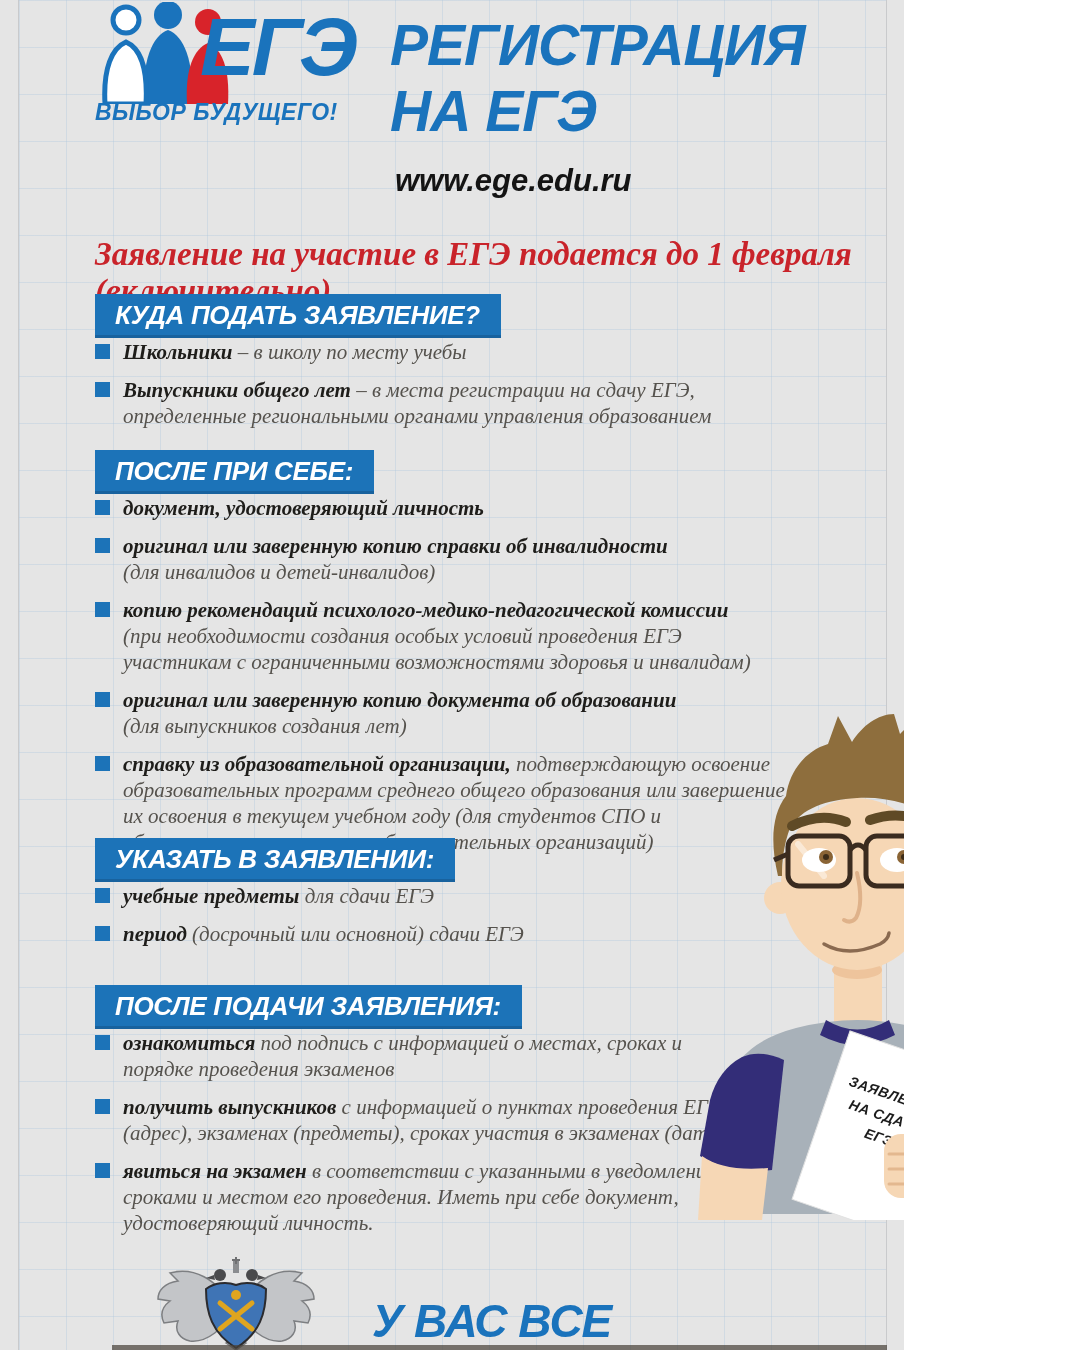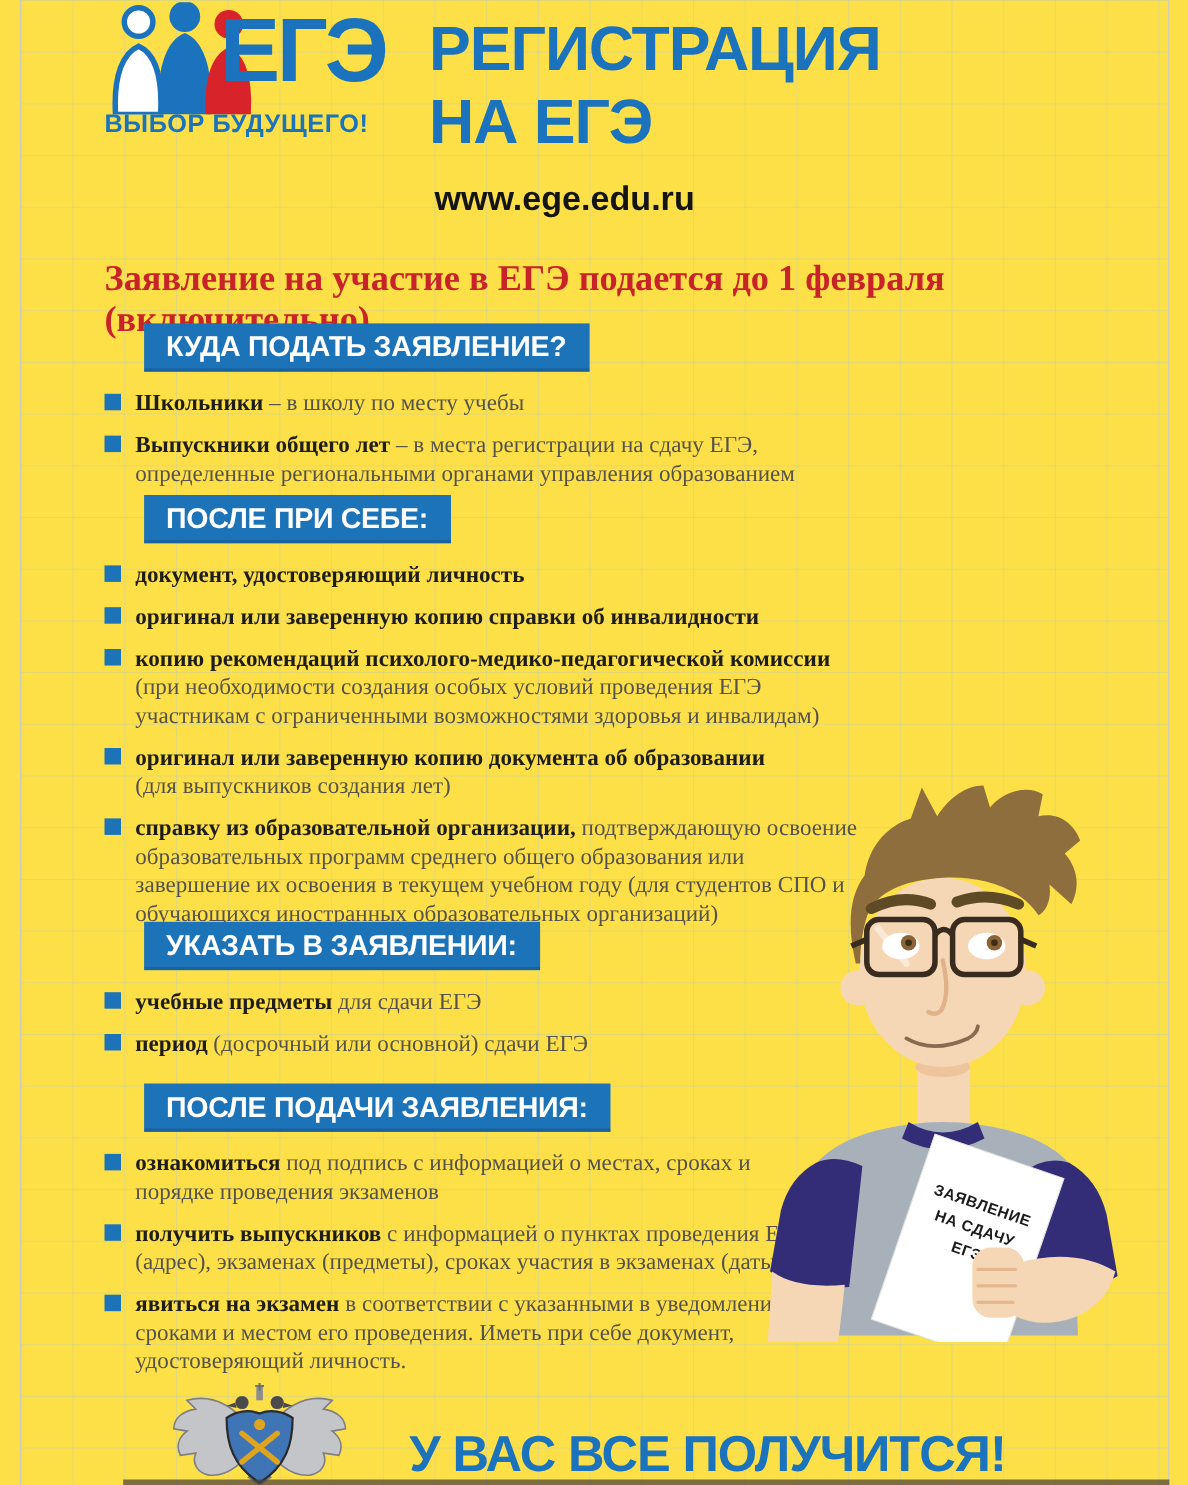--- a/index.html
+++ b/index.html
@@ -1,39 +1,39 @@
 <!DOCTYPE html>
 <html lang="ru"><head>
 <meta charset="utf-8">
 <style>
   html,body{margin:0;padding:0;background:#ffffff;}
-  .stage{position:relative;width:1080px;height:1350px;background:#fde047;overflow:hidden;
-         font-family:"Liberation Sans",sans-serif;}
+  .stage{position:relative;width:904px;height:1350px;background:#e5e5e5;overflow:hidden;
+         font-family:"Liberation Sans",sans-serif;font-style:italic;}
   .grid-frame{position:absolute;left:18px;right:17px;top:0;bottom:0;
     border-left:1px solid #c9cacc;border-right:1px solid #c9cacc;
     background-image:
       linear-gradient(to right, rgba(168,196,222,.32) 1px, transparent 1px),
       linear-gradient(to bottom, rgba(168,196,222,.32) 1px, transparent 1px);
     background-size:47px 47px;}
   .abs{position:absolute;}
 
   
   .logo-text{left:200px;top:6px;font-size:82px;font-weight:bold;color:#1a73bc;letter-spacing:-3px;line-height:1;}
   .tagline{left:95px;top:99px;font-size:23px;font-weight:bold;color:#1a73bc;letter-spacing:.5px;}
   .main-title{left:390px;top:12px;font-size:57px;font-weight:bold;color:#1a73bc;line-height:1.16;letter-spacing:-1px;}
   .site-url{left:395px;top:163px;font-size:31px;font-weight:bold;color:#141414;letter-spacing:0;}
   .deadline{left:95px;top:236px;width:920px;font-family:"Liberation Serif",serif;
             font-size:33px;font-weight:bold;color:#c9232a;}
 
   
   .section{position:absolute;left:95px;}
   .sec-head{display:inline-block;background:#1c73b8;color:#ffffff;font-weight:bold;
             font-size:26px;line-height:1;padding:8px 21px 10px 20px;letter-spacing:-.3px;
-            box-shadow:inset 0 -3px 0 rgba(0,0,0,.14);margin-left:36px;}
-  .items{margin-top:15px;}
+            box-shadow:inset 0 -3px 0 rgba(0,0,0,.14);}
+  .items{margin-top:1px;}
   .item{display:flex;gap:13px;margin-bottom:12px;font-family:"Liberation Serif",serif;
         font-size:21px;line-height:26px;color:#55524d;}
   .bullet{flex:0 0 auto;width:15px;height:15px;margin-top:5px;background:#1c73b8;}
   .lead{font-weight:bold;color:#1e1d1a;}
   .note{display:block;}
   .sec1{top:294px;width:690px;}
   .sec2{top:450px;width:690px;}
   .sec3{top:838px;width:600px;}
   .sec4{top:985px;width:645px;}
 
@@ -89,21 +89,21 @@
   <div class="section sec2">
     <div class="sec-head">ПОСЛЕ ПРИ СЕБЕ:</div>
     <div class="items">
       <div class="item">
         <span class="bullet"></span>
         <div><b class="lead">документ, удостоверяющий личность</b></div>
       </div>
       <div class="item">
         <span class="bullet"></span>
         <div><b class="lead">оригинал или заверенную копию справки об инвалидности</b>
-          </div>
+          <span class="note">(для инвалидов и детей-инвалидов)</span></div>
       </div>
       <div class="item">
         <span class="bullet"></span>
         <div><b class="lead">копию рекомендаций  психолого-медико-педагогической комиссии</b>
           <span class="note">(при необходимости создания особых условий проведения ЕГЭ участникам с ограниченными возможностями здоровья и инвалидам)</span></div>
       </div>
       <div class="item">
         <span class="bullet"></span>
         <div><b class="lead">оригинал или заверенную копию документа об образовании</b>
           <span class="note">(для выпускников создания лет)</span></div>

